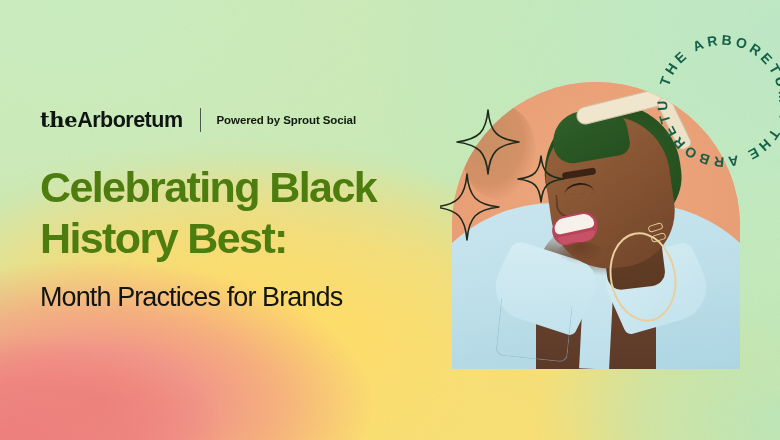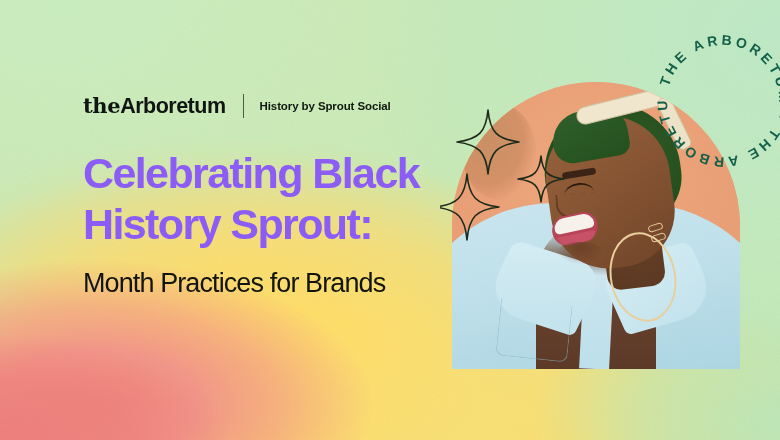--- a/index.html
+++ b/index.html
@@ -63,23 +63,22 @@
     position: absolute;
     inset: 0;
     opacity: 0.26;
     mix-blend-mode: multiply;
   }
 
   
   .left-col {
     position: absolute;
     left: 40px;
-    top: 92px;
+    top: 106px;
     width: 400px;
-    margin-left: 43px;
   }
   .brandbar {
     display: flex;
     align-items: center;
     height: 28px;
   }
   .brand-logo {
     font-family: "DejaVu Serif", "Liberation Serif", serif;
     font-weight: 700;
     font-size: 21px;
@@ -109,21 +108,21 @@
     white-space: nowrap;
   }
 
   .headline {
     margin-top: 28px;
     font-family: "Liberation Sans", sans-serif;
     font-weight: 700;
     font-size: 43px;
     line-height: 51px;
     letter-spacing: -1.6px;
-    color: #8b5cf6;
+    color: #4d7c0f;
   }
   .headline .hl-line { display: block; white-space: nowrap; }
 
   .subhead {
     margin-top: 17px;
     font-family: "Liberation Sans", sans-serif;
     font-weight: 400;
     font-size: 27px;
     line-height: 32px;
     letter-spacing: -0.9px;
@@ -427,26 +426,26 @@
     <rect width="780" height="440" filter="url(#grainf)" opacity="0.5"></rect>
   </svg>
 
   <div class="left-col">
 
     <div class="brandbar">
       <div class="brand-logo">
         <span>the</span><span class="lg-a">Arboretum</span>
       </div>
       <div class="brand-divider"></div>
-      <div class="brand-tagline">History by Sprout Social</div>
+      <div class="brand-tagline">Powered by Sprout Social</div>
     </div>
 
     <div class="headline">
       <span class="hl-line">Celebrating Black</span>
-      <span class="hl-line">History Sprout:</span>
+      <span class="hl-line">History Best:</span>
     </div>
 
     <div class="subhead">Month Practices for Brands</div>
   </div>
 
   <div class="visual">
     <div class="photo-clip">
       <div class="peach-bg"></div>
 
       <div class="person">

